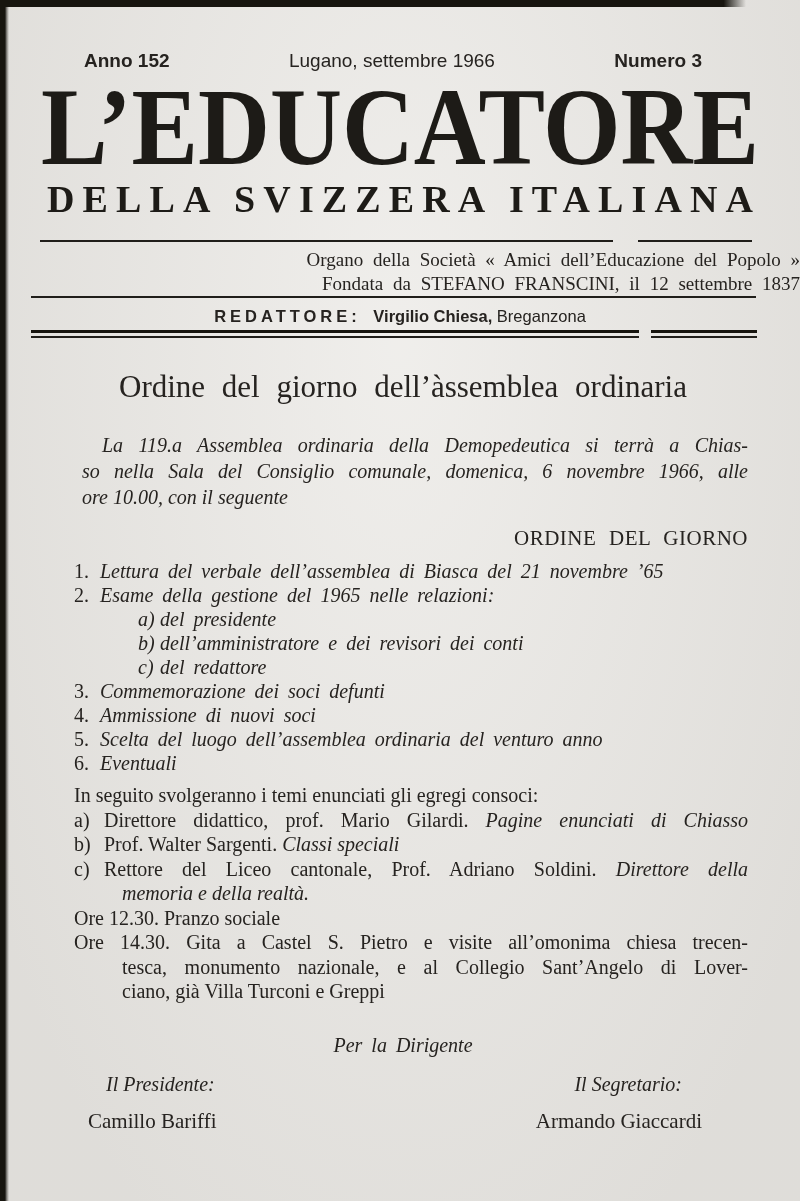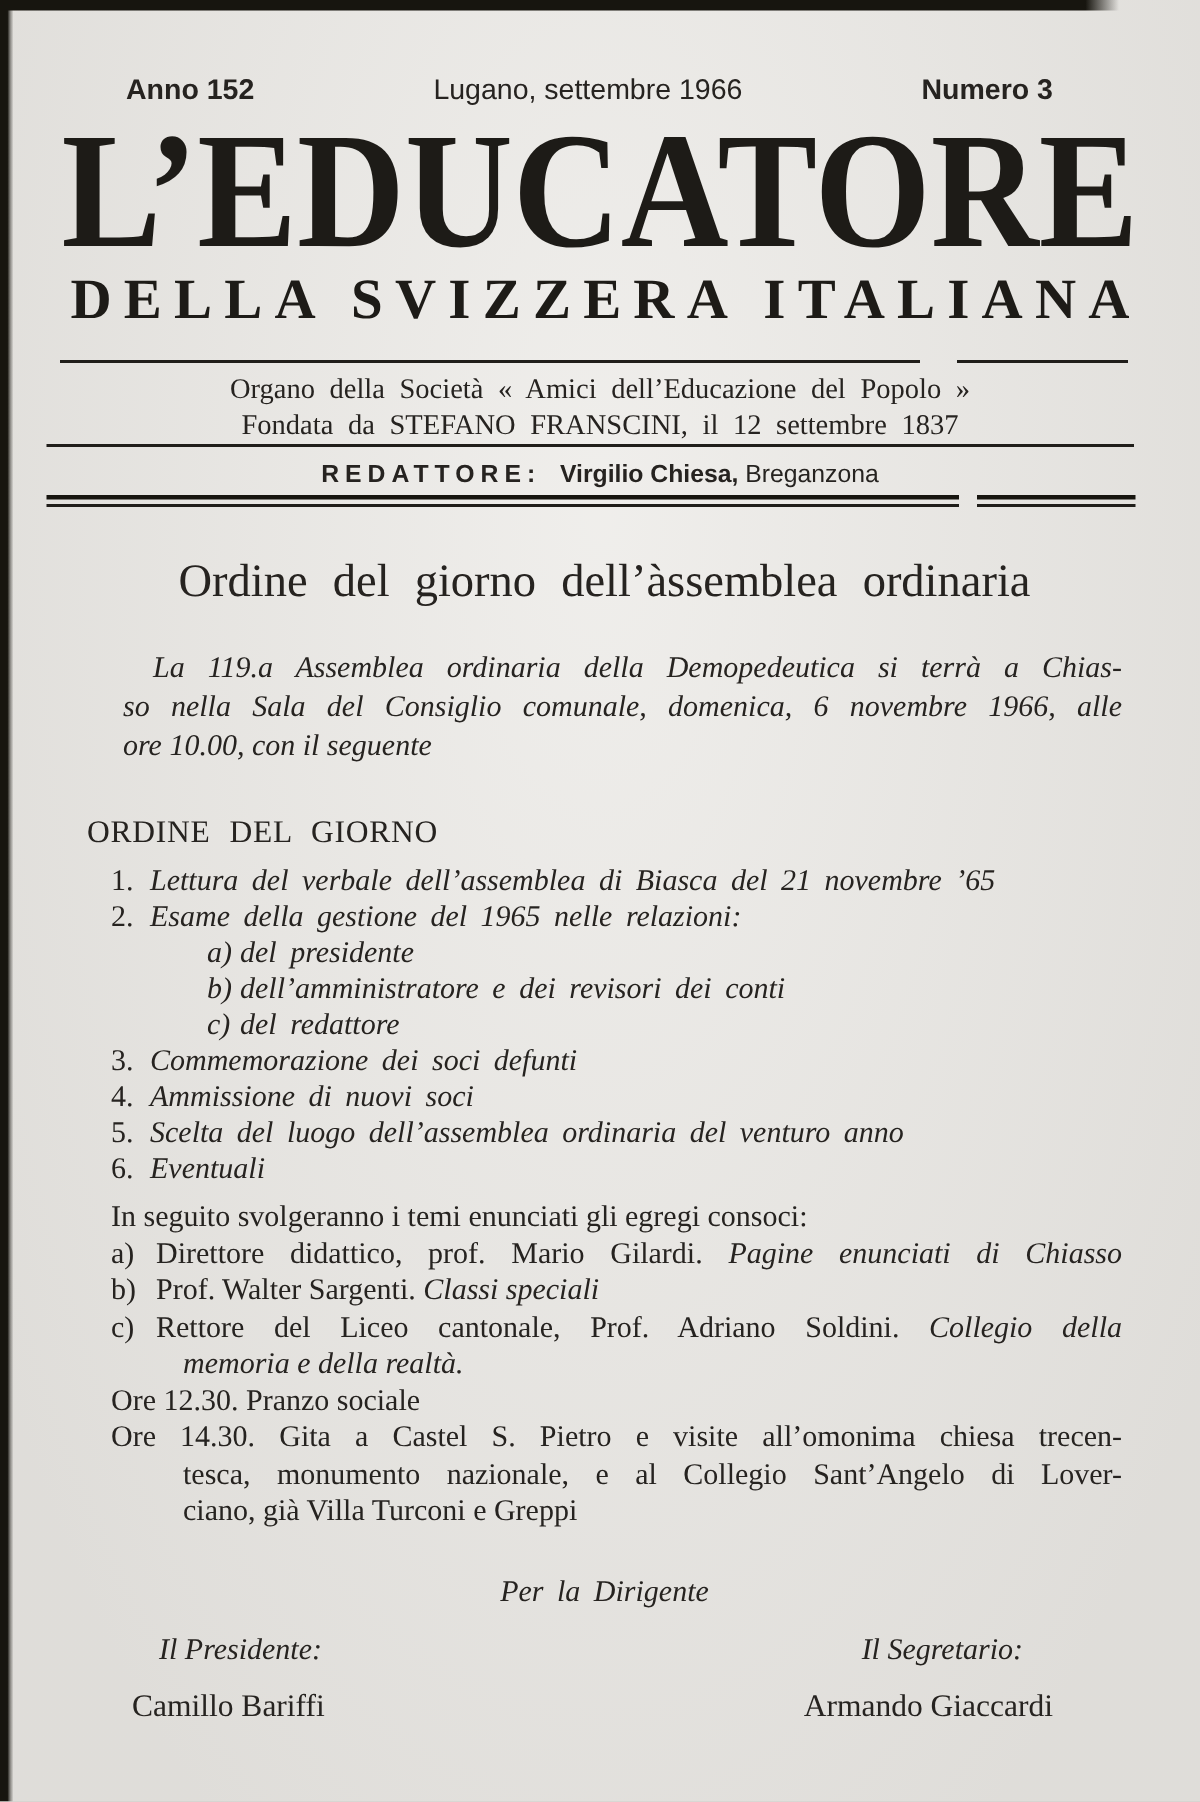--- a/index.html
+++ b/index.html
@@ -27,34 +27,34 @@
   svg text{fill:#1d1b17;}
   
   .rule{position:absolute;background:#201e1a;}
   .r1{top:240px;left:40px;width:712px;height:2px;
     background:linear-gradient(to right,#201e1a 0 80.5%,rgba(0,0,0,0) 80.5% 84%,#201e1a 84% 100%);}
   .r2{top:296px;left:31px;width:725px;height:2px;}
   .r3a{top:330px;left:31px;width:726px;height:3px;
     background:linear-gradient(to right,#17150f 0 83.8%,rgba(0,0,0,0) 83.8% 85.4%,#17150f 85.4% 100%);}
   .r3b{top:336px;left:31px;width:726px;height:2px;
     background:linear-gradient(to right,#201e1a 0 83.8%,rgba(0,0,0,0) 83.8% 85.4%,#201e1a 85.4% 100%);}
-  .organo{position:absolute;left:0;width:800px;text-align:center;font-size:19px;word-spacing:5px;}
+  .organo{position:absolute;left:0;width:800px;text-align:right;font-size:19px;word-spacing:5px;}
   .org1{top:249px;}
   .org2{top:273px;}
   .redline{position:absolute;top:307px;left:0;width:800px;text-align:center;
     font-family:"Liberation Sans", sans-serif;font-size:16.5px;}
   .redline .lbl{font-weight:bold;letter-spacing:4px;margin-right:8px;}
   .redline .nm{font-weight:bold;}
   
   .article{position:absolute;top:362px;left:0;width:800px;box-sizing:border-box;padding:0 52px 0 58px;}
   .art-title{font-size:31px;line-height:38px;text-align:center;word-spacing:9px;margin:6px 0 0 0;font-weight:normal;}
   .intro{margin:26px 0 0 24px;font-style:italic;font-size:20px;line-height:26px;}
   .intro .jl{text-align:justify;text-align-last:justify;}
   .intro .il{text-indent:20px;}
-  .agenda-head{margin-top:32px;text-align:left;font-size:21px;letter-spacing:.5px;word-spacing:7px;}
+  .agenda-head{margin-top:16px;text-align:right;font-size:21px;letter-spacing:.5px;word-spacing:7px;}
   .agenda{margin:8px 0 0 16px;font-size:20px;line-height:24px;}
   .row{display:flex;}
   .row .mk{flex:none;width:26px;font-style:normal;}
   .row .tx{font-style:italic;word-spacing:4px;}
   .subrow{margin-left:64px;}
   .subrow .mk{width:22px;font-style:italic;}
   .temi{margin:8px 0 0 16px;font-size:20px;line-height:24.5px;}
   .temi .mk{flex:none;width:30px;}
   .temi .body{flex:1;}
   .just{text-align:justify;text-align-last:justify;}
@@ -172,21 +172,21 @@
         <span class="mk">b)</span>
         <span class="body">
           <span>Prof. Walter Sargenti.</span>
           <span class="ital">Classi speciali</span>
         </span>
       </div>
       <div class="row">
         <span class="mk">c)</span>
         <span class="body just">
           <span>Rettore del Liceo cantonale, Prof. Adriano Soldini.</span>
-          <span class="ital">Collegio della</span>
+          <span class="ital">Direttore della</span>
         </span>
       </div>
       <div class="ital wrapind">memoria e della realtà.</div>
     </div>
 
     <div class="sched">
       <div>Ore 12.30. Pranzo sociale</div>
       <div class="just">Ore 14.30. Gita a Castel S. Pietro e visite all’omonima chiesa trecen-</div>
       <div class="just wrapind">tesca, monumento nazionale, e al Collegio Sant’Angelo di Lover-</div>
       <div class="wrapind">ciano, già Villa Turconi e Greppi</div>

